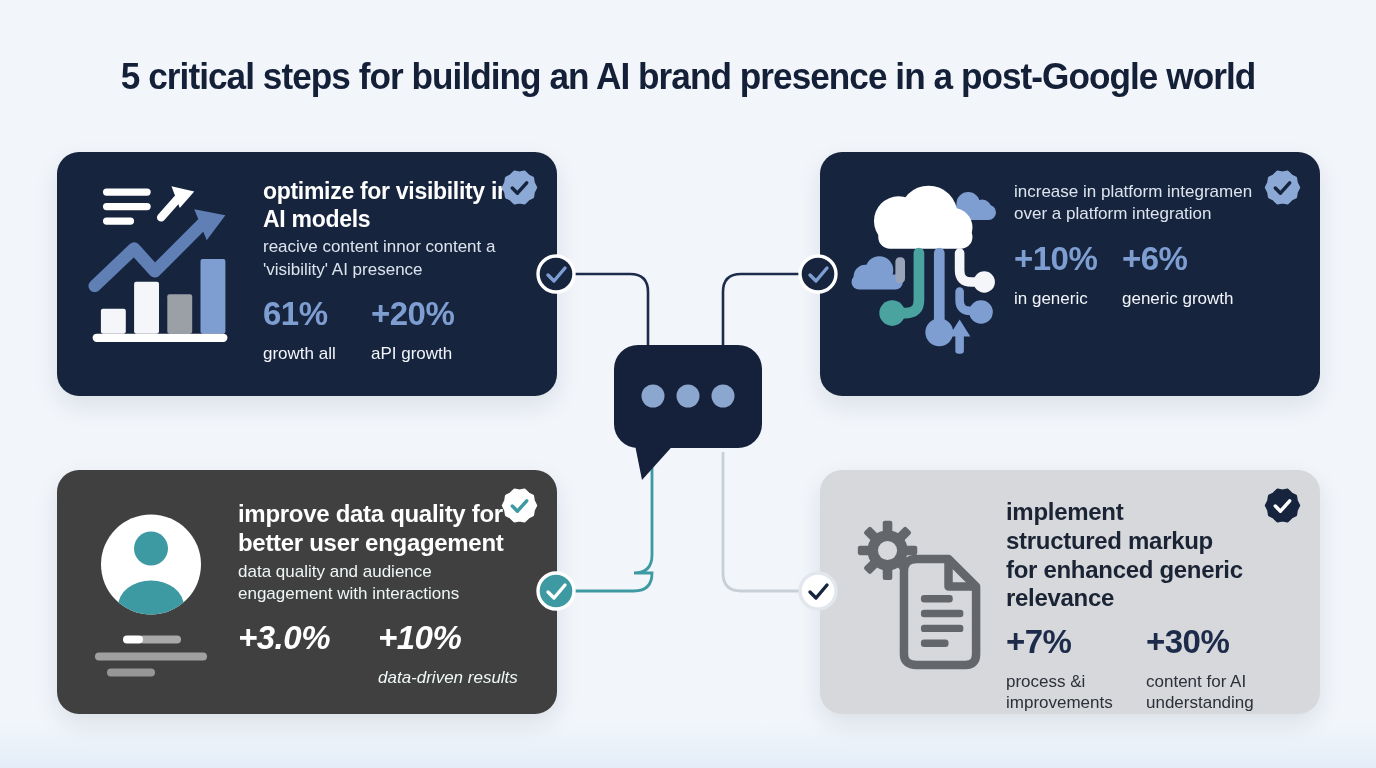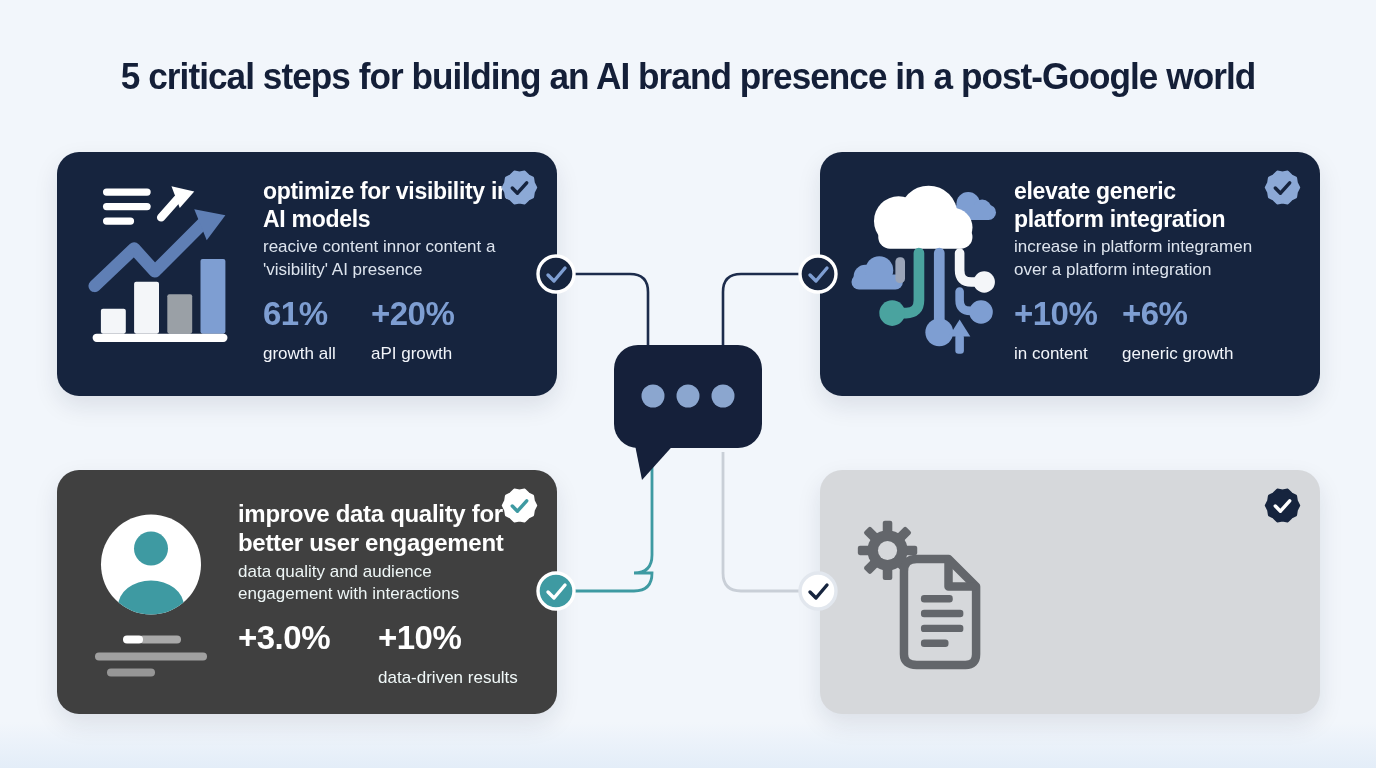--- a/index.html
+++ b/index.html
@@ -50,21 +50,21 @@
   #card-3 .card-heading{ font-size:24px; max-width:274px; }
   #card-4 .card-heading{ font-size:24px; max-width:238px; }
 
   .card-body{ font-size:17px; line-height:1.32; margin-top:3px; }
   .card-navy .card-body{ color:#dde4ee; max-width:252px; }
   .card-teal .card-body{ color:#eef6f6; max-width:235px; }
 
   .stats{ display:flex; margin-top:16px; }
   #card-4 .stats{ margin-top:12px; }
   .stat{ min-width:108px; }
-  #card-3 .stat{ min-width:140px; }
+  #card-3 .stat{ min-width:140px;font-style:italic; }
   .stat-value{ font-size:33px; font-weight:bold; letter-spacing:-.5px; line-height:1.05; }
   .card-navy .stat-value{ color:#7e9ed2; }
   .card-teal .stat-value{ color:#ffffff; }
   .card-gray .stat-value{ color:#1d2b4b; }
   .stat-label{ font-size:17px; line-height:1.22; margin-top:12px; max-width:140px; }
   .card-navy .stat-label{ color:#f2f5fa; }
   .card-teal .stat-label{ color:#f0f8f8; }
   .card-gray .stat-label{ color:#2c3038; }
 
   .badge{ position:absolute; top:17px; right:19px; width:37px; height:37px; }
@@ -132,26 +132,25 @@
       <path d="M93,72 V140" fill="none" stroke="#7e9ed2" stroke-width="10" stroke-linecap="round"></path>
       <circle cx="93" cy="146" r="13" fill="#7e9ed2"></circle>
       <path d="M112,72 V88 Q112,99 123,99 H127" fill="none" stroke="#f4f6f9" stroke-width="9" stroke-linecap="round"></path>
       <circle cx="135" cy="99" r="10" fill="#f4f6f9"></circle>
       <path d="M112,108 V116 Q112,126 122,126 H124" fill="none" stroke="#7e9ed2" stroke-width="8" stroke-linecap="round"></path>
       <circle cx="132" cy="127" r="11" fill="#7e9ed2"></circle>
       <rect x="108" y="148" width="8" height="18" rx="3" fill="#7e9ed2"></rect>
       <polygon points="102,150 122,150 112,134" fill="#7e9ed2"></polygon>
     </svg>
     <div class="card-content">
-      <div class="card-heading">elevate generic platform integration</div>
       <div class="card-body">increase in platform integramen over a platform integration</div>
       <div class="stats">
         <div class="stat">
           <div class="stat-value">+10%</div>
-          <div class="stat-label">in content</div>
+          <div class="stat-label">in generic</div>
         </div>
         <div class="stat">
           <div class="stat-value">+6%</div>
           <div class="stat-label">generic growth</div>
         </div>
       </div>
     </div>
     <svg class="badge" viewBox="0 0 36 36">
       <polygon class="seal" fill="#8ca9d6" stroke="#8ca9d6" stroke-width="2.5" stroke-linejoin="round" points="34.00,18.00 31.70,22.45 30.94,27.40 26.46,29.65 22.94,33.22 18.00,32.40 13.06,33.22 9.54,29.65 5.06,27.40 4.30,22.45 2.00,18.00 4.30,13.55 5.06,8.60 9.54,6.35 13.06,2.78 18.00,3.60 22.94,2.78 26.46,6.35 30.94,8.60 31.70,13.55"></polygon>
       <polyline points="11,18.5 16,23.5 25,13.5" fill="none" stroke="#16243e" stroke-width="3.4" stroke-linecap="round" stroke-linejoin="round"></polyline>
@@ -208,20 +207,33 @@
       </g>
       <circle cx="42.5" cy="40" r="19" fill="#63666b"></circle>
       <circle cx="42.5" cy="40" r="9" fill="#d6d8db"></circle>
       <path d="M70,48 H100 L126,74 V138 Q126,148 116,148 H70 Q58,148 58,138 V60 Q58,48 70,48 Z" fill="#d6d8db" stroke="#63666b" stroke-width="8" stroke-linejoin="round"></path>
       <path d="M100,48 V74 H126" fill="none" stroke="#63666b" stroke-width="8" stroke-linejoin="round"></path>
       <rect x="74" y="82" width="30" height="7" rx="3" fill="#63666b"></rect>
       <rect x="74" y="96" width="40" height="7" rx="3" fill="#63666b"></rect>
       <rect x="74" y="110" width="40" height="7" rx="3" fill="#63666b"></rect>
       <rect x="74" y="124" width="26" height="7" rx="3" fill="#63666b"></rect>
     </svg>
+    <div class="card-content">
+      <div class="card-heading">implement structured markup for enhanced generic relevance</div>
+      <div class="stats">
+        <div class="stat">
+          <div class="stat-value">+7%</div>
+          <div class="stat-label">process &amp;i improvements</div>
+        </div>
+        <div class="stat">
+          <div class="stat-value">+30%</div>
+          <div class="stat-label">content for AI understanding</div>
+        </div>
+      </div>
+    </div>
     <svg class="badge" viewBox="0 0 36 36">
       <polygon class="seal" fill="#16243e" stroke="#16243e" stroke-width="2.5" stroke-linejoin="round" points="34.00,18.00 31.70,22.45 30.94,27.40 26.46,29.65 22.94,33.22 18.00,32.40 13.06,33.22 9.54,29.65 5.06,27.40 4.30,22.45 2.00,18.00 4.30,13.55 5.06,8.60 9.54,6.35 13.06,2.78 18.00,3.60 22.94,2.78 26.46,6.35 30.94,8.60 31.70,13.55"></polygon>
       <polyline points="11,18.5 16,23.5 25,13.5" fill="none" stroke="#ffffff" stroke-width="3.4" stroke-linecap="round" stroke-linejoin="round"></polyline>
     </svg>
   </div>
 
   <svg class="overlay" viewBox="0 0 1376 768">
     <path d="M575,274 H630 Q648,274 648,292 V346" fill="none" stroke="#1d2c4c" stroke-width="2.6"></path>
     <path d="M799,274 H741 Q723,274 723,292 V346" fill="none" stroke="#1d2c4c" stroke-width="2.6"></path>
     <path d="M652,452 V555 Q652,573 634,573 L652,573 Q652,591 634,591 H575" fill="none" stroke="#3e9aa2" stroke-width="2.8"></path>

